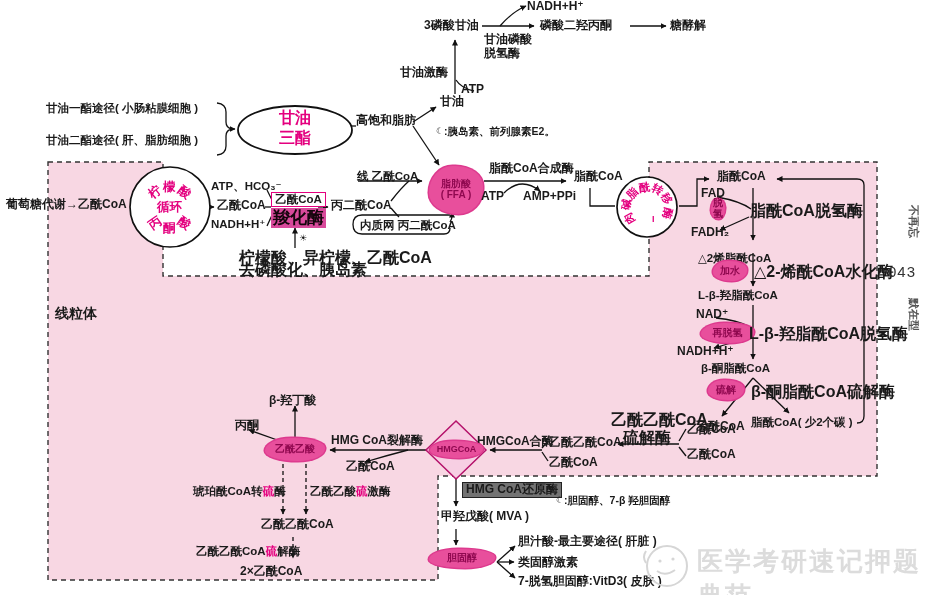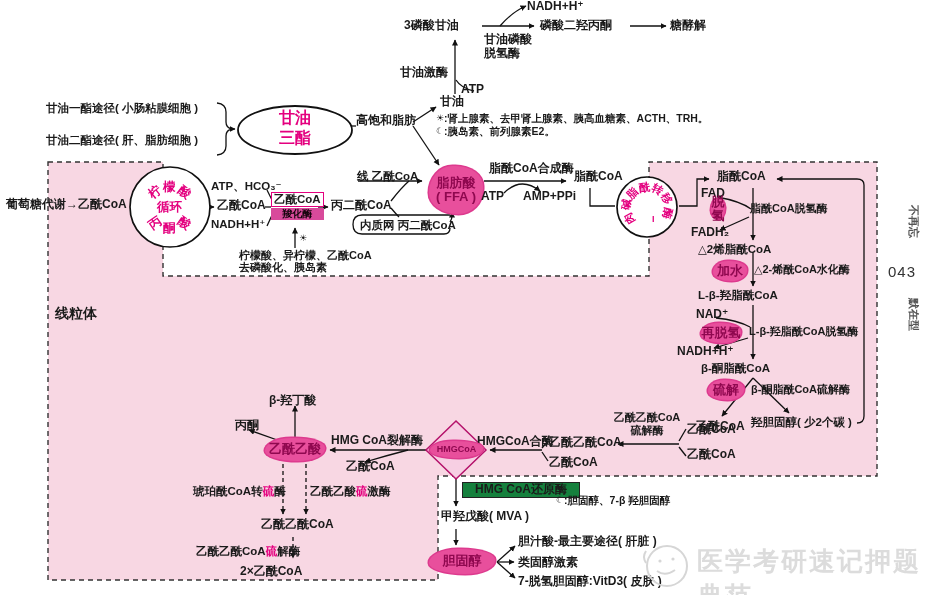--- a/index.html
+++ b/index.html
@@ -1,31 +1,31 @@
 <!DOCTYPE html>
 <html><head>
 <meta charset="utf-8">
 <style>
   html,body{margin:0;padding:0;background:#fff;}
   .stage{position:relative;width:942px;height:595px;background:#fff;overflow:hidden;
          font-family:"Liberation Sans","DejaVu Sans",sans-serif;}
   svg.layer{position:absolute;left:0;top:0;z-index:1;}
   svg.toplayer{position:absolute;left:0;top:0;z-index:6;pointer-events:none;}
   .lbl{position:absolute;font-weight:bold;font-size:12px;color:#1a1a1a;white-space:nowrap;line-height:1.15;z-index:3;}
-  .s115{font-size:11.5px}.s11{font-size:11px}.s105{font-size:10.5px}
+  .s115{font-size:11.5px}.s11{font-size:16px}.s105{font-size:10.5px}
   .mag{color:#e4007f}
   .ctr{text-align:center}
   .blk span{display:block}
   .blob{position:absolute;background:#e84f9c;color:#8f084f;font-weight:bold;z-index:3;
         display:flex;flex-direction:column;align-items:center;justify-content:center;text-align:center;
         border-radius:46% 54% 48% 58%/58% 44% 56% 46%;box-shadow:0 0 0 1.5px #dd3a8e;
-        font-size:13px;line-height:1.08;}
+        font-size:10px;line-height:1.08;}
   .ebox{display:block;border:1.5px solid #e4007f;background:#fff;padding:0 2px;font-size:11.5px;}
-  .efill{display:block;background:#d84a9b;color:#14040c;padding:0 9px;margin-top:1px;font-size:10px;font-family:Liberation Serif, serif;}
-  .redbox{border:1.2px solid #222;background:#15803d;padding:0 12px;}
+  .efill{display:block;background:#d84a9b;color:#14040c;padding:0 2px;margin-top:1px;font-size:17px;font-family:Liberation Serif, serif;}
+  .redbox{border:1.2px solid #222;background:#737373;padding:0 3px;}
   .rim{position:absolute;font-weight:bold;color:#e4007f;font-size:11px;z-index:4;}
   .rimL{font-size:12.5px}
   .vert{transform:rotate(90deg);transform-origin:left top;}
   .gray{color:#555;font-size:11px;font-weight:bold;}
   .pagenum{color:#333;font-size:15px;font-weight:normal;letter-spacing:1px;}
   .wm{position:absolute;color:#dcdcdc;font-size:26px;font-weight:bold;letter-spacing:2px;z-index:6;}
   .hl{color:#e4007f}
   .icn{font-size:9px;vertical-align:1px;}
   .eltxt{font-size:16px;line-height:1.25;}
   .mito{font-size:14px;}
@@ -108,41 +108,38 @@
     <path d="M497,562 L515,578" marker-end="url(#ah)"></path>
   </g>
 
   <ellipse cx="295" cy="130" rx="57" ry="24" fill="#fff" stroke="#111" stroke-width="1.8"></ellipse>
   <circle cx="170" cy="207" r="40" fill="#fff" stroke="#111" stroke-width="1.7"></circle>
   <circle cx="647" cy="207" r="30" fill="#fff" stroke="#111" stroke-width="1.7"></circle>
   <polygon points="456,421 486,450 456,479 426,450" fill="#f7cfe3" stroke="#b5126b" stroke-width="1.5"></polygon>
 </svg>
 
 <div class="lbl" style="left:527px;top:0px">NADH+H⁺</div>
-<div class="lbl" style="left:404px;top:19px">3磷酸甘油</div>
+<div class="lbl" style="left:424px;top:19px">3磷酸甘油</div>
 <div class="lbl" style="left:540px;top:19px">磷酸二羟丙酮</div>
 <div class="lbl" style="left:670px;top:19px">糖酵解</div>
 <div class="lbl blk" style="left:484px;top:33px">
   <span>甘油磷酸</span>
   <span>脱氢酶</span>
 </div>
 <div class="lbl" style="left:400px;top:66px">甘油激酶</div>
 <div class="lbl" style="left:461px;top:83px">ATP</div>
 <div class="lbl" style="left:440px;top:95px">甘油</div>
 
 <div class="lbl s115" style="left:46px;top:102px">甘油一酯途径( 小肠粘膜细胞 )</div>
 <div class="lbl s115" style="left:46px;top:134px">甘油二酯途径( 肝、脂肪细胞 )</div>
 <div class="lbl mag ctr blk eltxt" style="left:265px;top:108px;width:60px">
   <span>甘油</span>
   <span>三酯</span>
 </div>
 <div class="lbl" style="left:356px;top:114px">高饱和脂肪</div>
-<div class="lbl s105" style="left:436px;top:112px">
-  <span class="icn">☀</span><span>:肾上腺素、去甲肾上腺素、胰高血糖素、ACTH、TRH。</span>
-</div>
 <div class="lbl s105" style="left:436px;top:125px">
   <span class="icn">☾</span><span>:胰岛素、前列腺素E2。</span>
 </div>
 
 <div class="lbl" style="left:6px;top:198px">葡萄糖代谢→乙酰CoA</div>
 <span class="rim rimL" style="left:149px;top:184px;transform:rotate(-38deg)">柠</span>
 <span class="rim rimL" style="left:163px;top:179px">檬</span>
 <span class="rim rimL" style="left:178px;top:184px;transform:rotate(38deg)">酸</span>
 <span class="rim rimL" style="left:157px;top:199px">循环</span>
 <span class="rim rimL" style="left:149px;top:215px;transform:rotate(-35deg)">丙</span>
@@ -179,39 +176,39 @@
 <span class="rim" style="left:662px;top:206px;transform:rotate(105deg)">酶</span>
 <span class="rim" style="left:652px;top:214px;font-size:9px">I</span>
 
 <div class="lbl" style="left:717px;top:170px">脂酰CoA</div>
 <div class="lbl" style="left:701px;top:187px">FAD</div>
 <div class="blob" style="left:711px;top:199px;width:14px;height:20px">
       <span>脱氢</span>
     </div>
 <div class="lbl s11" style="left:750px;top:202px">脂酰CoA脱氢酶</div>
 <div class="lbl" style="left:691px;top:226px">FADH₂</div>
-<div class="lbl s115" style="left:698px;top:243px">△2烯脂酰CoA</div>
+<div class="lbl s115" style="left:698px;top:252px">△2烯脂酰CoA</div>
 <div class="blob" style="left:713px;top:261px;width:34px;height:20px">
       <span>加水</span>
     </div>
 <div class="lbl s11" style="left:754px;top:263px">△2-烯酰CoA水化酶</div>
 <div class="lbl s115" style="left:698px;top:289px">L-β-羟脂酰CoA</div>
 <div class="lbl" style="left:696px;top:308px">NAD⁺</div>
-<div class="blob" style="left:701px;top:323px;width:40px;height:20px">
+<div class="blob" style="left:701px;top:323px;width:53px;height:20px">
       <span>再脱氢</span>
     </div>
 <div class="lbl s11" style="left:749px;top:325px">L-β-羟脂酰CoA脱氢酶</div>
 <div class="lbl" style="left:677px;top:345px">NADH+H⁺</div>
 <div class="lbl s115" style="left:701px;top:362px">β-酮脂酰CoA</div>
 <div class="blob" style="left:708px;top:380px;width:36px;height:20px">
       <span>硫解</span>
     </div>
 <div class="lbl s11" style="left:751px;top:383px">β-酮脂酰CoA硫解酶</div>
 <div class="lbl" style="left:696px;top:420px">乙酰CoA</div>
-<div class="lbl s115" style="left:751px;top:416px">羟胆固醇( 少2个碳 )</div>
+<div class="lbl s115" style="left:751px;top:416px">脂酰CoA( 少2个碳 )</div>
 
 <div class="lbl ctr blk s11" style="left:611px;top:411px;width:72px">
   <span>乙酰乙酰CoA</span>
   <span>硫解酶</span>
 </div>
 <div class="lbl" style="left:687px;top:423px">乙酰CoA</div>
 <div class="lbl" style="left:687px;top:448px">乙酰CoA</div>
 <div class="lbl" style="left:549px;top:436px">乙酰乙酰CoA</div>
 <div class="lbl" style="left:477px;top:435px">HMGCoA合酶</div>
 <div class="lbl" style="left:549px;top:456px">乙酰CoA</div>
@@ -235,21 +232,21 @@
 <div class="lbl s115" style="left:196px;top:545px">
   <span>乙酰乙酰CoA</span><span class="hl">硫</span><span>解酶</span>
 </div>
 <div class="lbl" style="left:240px;top:565px">2×乙酰CoA</div>
 
 <div class="lbl redbox" style="left:462px;top:482px">HMG CoA还原酶</div>
 <div class="lbl s105" style="left:556px;top:494px">
   <span class="icn">☾</span><span>:胆固醇、7-β 羟胆固醇</span>
 </div>
 <div class="lbl" style="left:441px;top:510px">甲羟戊酸( MVA )</div>
-<div class="blob" style="left:429px;top:549px;width:66px;height:25px">
+<div class="blob" style="left:429px;top:549px;width:66px;height:19px">
       <span>胆固醇</span>
     </div>
 <div class="lbl" style="left:518px;top:535px">胆汁酸-最主要途径( 肝脏 )</div>
 <div class="lbl" style="left:518px;top:556px">类固醇激素</div>
 <div class="lbl" style="left:518px;top:575px">7-脱氢胆固醇:VitD3( 皮肤 )</div>
 
 <div class="lbl mito" style="left:55px;top:305px">线粒体</div>
 <div class="lbl gray vert" style="left:920px;top:205px">不再忘</div>
 <div class="lbl pagenum" style="left:888px;top:263px">043</div>
 <div class="lbl gray vert" style="left:920px;top:298px">默在型</div>

